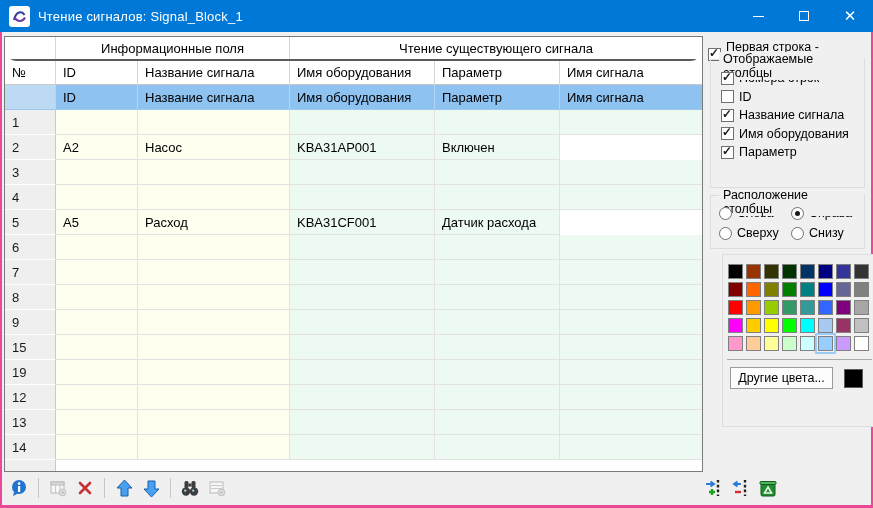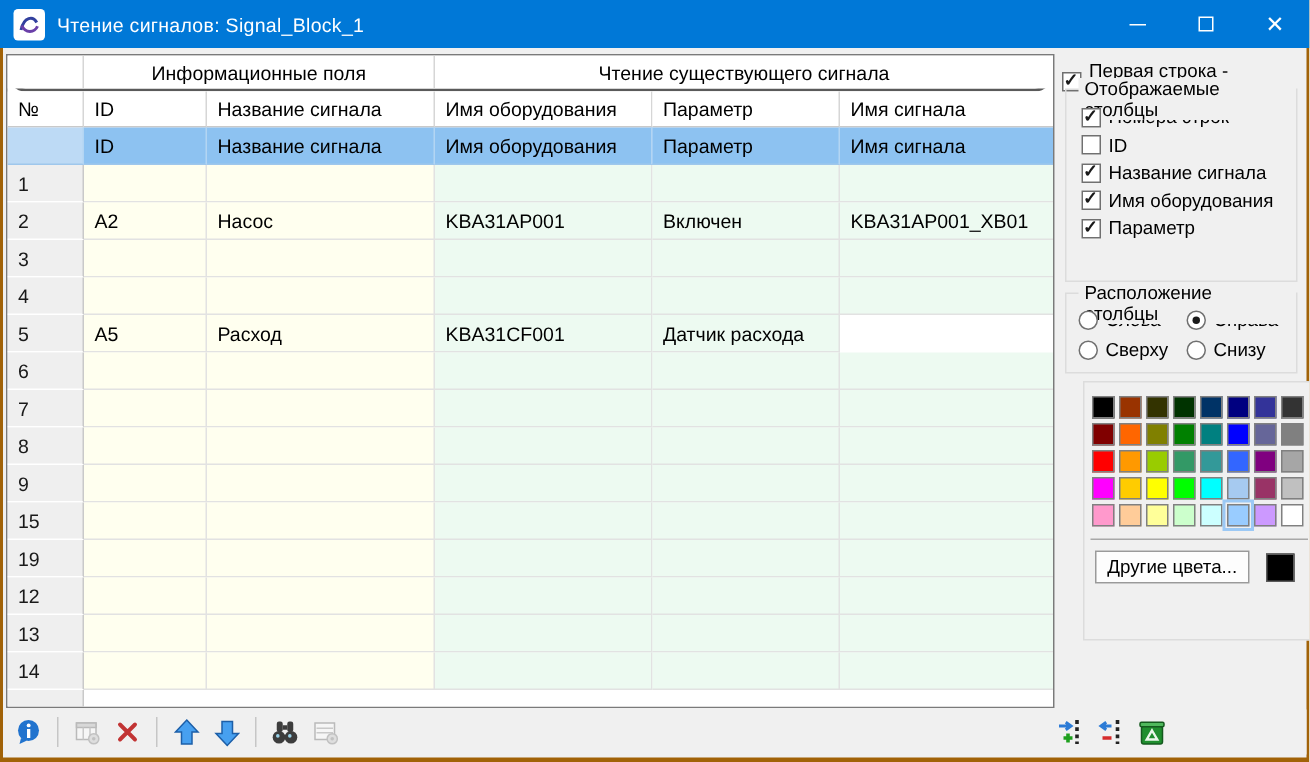--- a/index.html
+++ b/index.html
@@ -1,17 +1,17 @@
 <!DOCTYPE html>
 <html><head>
 <meta charset="utf-8">
 <style>
   * { margin:0; padding:0; box-sizing:border-box; }
   html,body { width:873px; height:508px; font-family:"Liberation Sans", sans-serif; }
-  .window { width:873px; height:508px; background:#a16207; position:relative; }
+  .window { width:873px; height:508px; background:#ec4899; position:relative; }
   
   .titlebar { height:32px; background:#0078D7; display:flex; align-items:center; color:#fff; }
   .app-icon { width:21px; height:21px; background:#fff; border-radius:3px; margin:0 8px 0 9px;
               display:flex; align-items:center; justify-content:center; }
   .title { font-size:13px; letter-spacing:.2px; flex:1; white-space:nowrap; }
   .win-controls { display:flex; height:32px; }
   .win-btn { width:46px; height:32px; display:flex; align-items:center; justify-content:center; color:#fff; }
   .min-glyph { width:11px; border-top:1px solid #fff; display:block; }
   .max-glyph { width:10px; height:10px; border:1px solid #fff; display:block; }
   .close-glyph { font-size:15px; line-height:1; font-family:"DejaVu Sans", sans-serif; }
@@ -128,21 +128,20 @@
             <div class="cell c3 bg-mint"></div>
             <div class="cell c4 bg-mint"></div>
             <div class="cell c5 bg-mint"></div>
           </div>
           <div class="trow datarow">
             <div class="cell c0 bg-num">2</div>
             <div class="cell c1 bg-cream">A2</div>
             <div class="cell c2 bg-cream">Насос</div>
             <div class="cell c3 bg-mint">KBA31AP001</div>
             <div class="cell c4 bg-mint">Включен</div>
-            <div class="cell c5 bg-mint">KBA31AP001_XB01</div>
           </div>
           <div class="trow datarow">
             <div class="cell c0 bg-num">3</div>
             <div class="cell c1 bg-cream"></div>
             <div class="cell c2 bg-cream"></div>
             <div class="cell c3 bg-mint"></div>
             <div class="cell c4 bg-mint"></div>
             <div class="cell c5 bg-mint"></div>
           </div>
           <div class="trow datarow">

